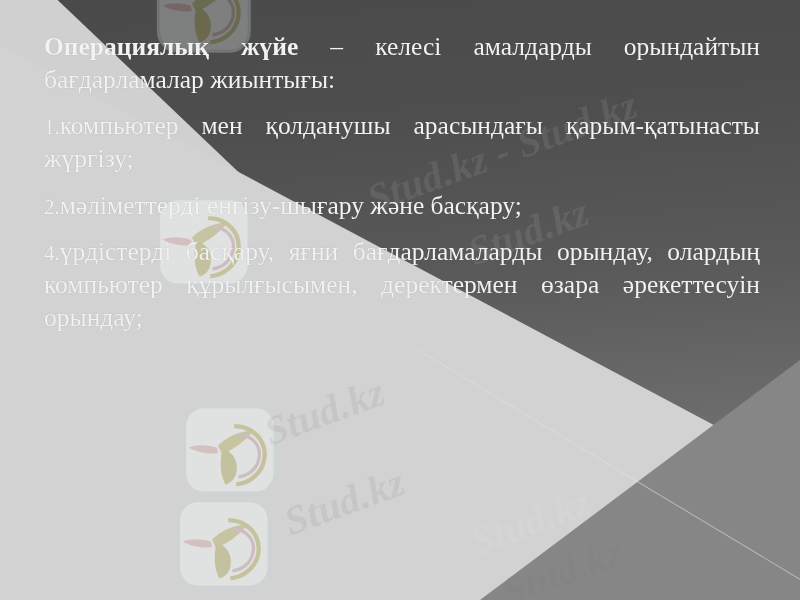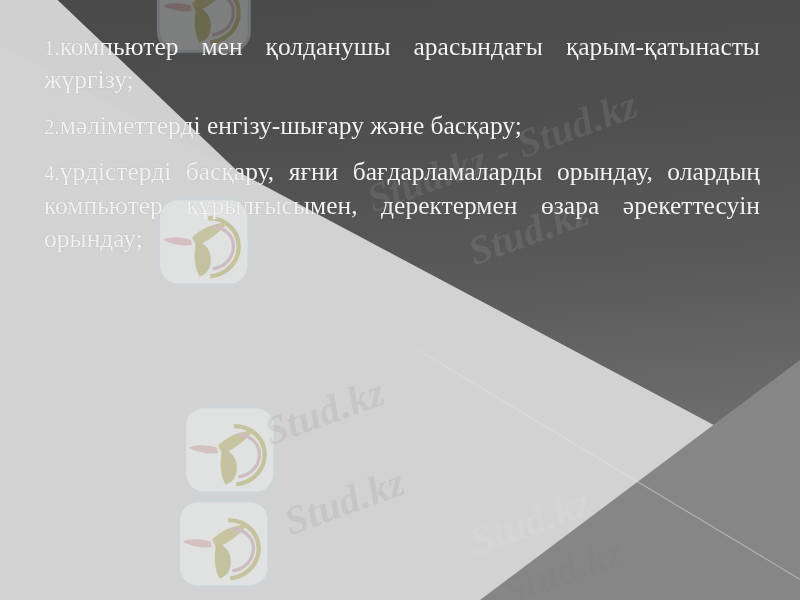--- a/index.html
+++ b/index.html
@@ -187,20 +187,25 @@
   <div class="wm wm-text on-light" style="left:262px; top:388px; font-size:40px; transform:rotate(-20deg);">Stud.kz</div>
 
   <div class="wm wm-text" style="left:468px; top:498px; font-size:40px; transform:rotate(-20deg);">Stud.kz</div>
 
   <div class="wm wm-text on-light" style="left:282px; top:478px; font-size:40px; transform:rotate(-20deg);">Stud.kz</div>
 
   <div class="wm wm-text on-light" style="left:500px; top:548px; font-size:40px; transform:rotate(-20deg);">Stud.kz</div>
 
   <div class="content">
 
+    <p class="para">
+      <span class="lead">Операциялық жүйе</span>
+      <span>–</span>
+      <span>келесі амалдарды орындайтын бағдарламалар жиынтығы:</span>
+    </p>
 
     <p class="para">
       <span class="num">1.</span><span>компьютер мен қолданушы арасындағы қарым-қатынасты жүргізу;</span>
     </p>
 
     <p class="para">
       <span class="num">2.</span><span>мәліметтерді енгізу-шығару және басқару;</span>
     </p>
 
 

